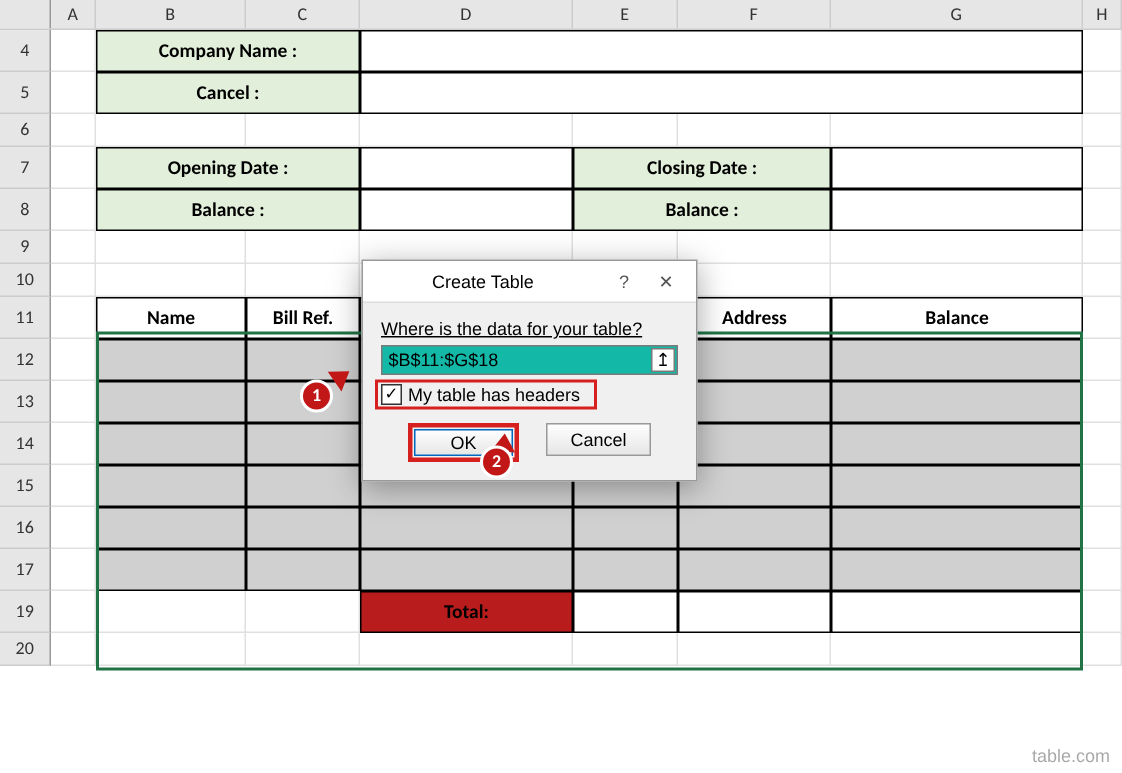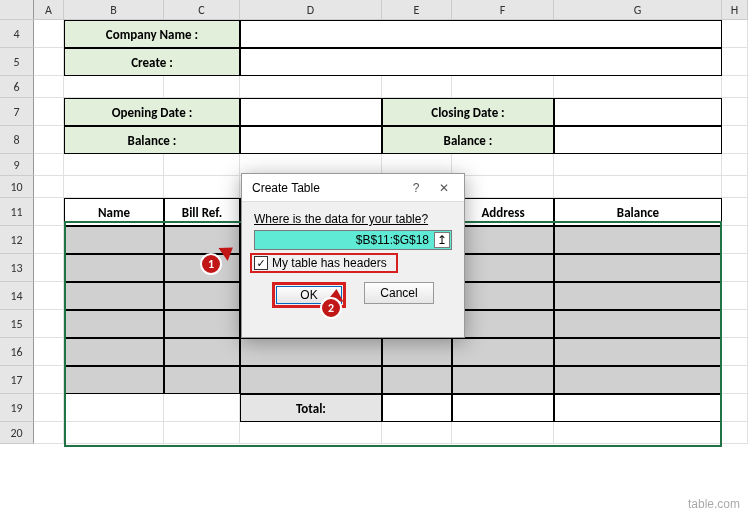--- a/index.html
+++ b/index.html
@@ -32,32 +32,32 @@
 .cF { width: 102px; }
 .cG { width: 168px; }
 .cH { width: 26px; }
 
 
 .form-lbl { background: #e2efda; border: 1px solid #000; font-weight: bold; display:flex; align-items:center; justify-content:center; }
 .form-val { background: #fff; border: 1px solid #000; }
 .hdr-cell { background: #fff; border: 1px solid #000; font-weight: bold; display:flex; align-items:center; justify-content:center; }
 .sel-cell { background: #d0d0d0; border: 1px solid #000; }
 .sel-border { position: absolute; border: 2px solid #217346; pointer-events: none; }
-.total-lbl { background:#e5e5e5; border:1px solid #000; font-weight:bold; display:flex; align-items:center; justify-content:center;}
+.total-lbl { background:#b91c1c; border:1px solid #000; font-weight:bold; display:flex; align-items:center; justify-content:center;}
 .total-val { background:#fff; border:1px solid #000; }
 
 
 .dialog { position: absolute; left: 241px; top: 173px; width: 224px; background: #f0f0f0; border: 1px solid #999; box-shadow: 0 4px 20px rgba(0,0,0,0.35); font-family: "Segoe UI", Arial, sans-serif; font-size: 12px; color: #000; }
 .dlg-titlebar { height: 28px; display:flex; align-items:center; padding: 0 6px 0 10px; background:#fff; border-bottom:1px solid #ddd;}
-.dlg-title { flex:1; font-size:12px; }
+.dlg-title { flex:1; font-size:12px;margin-left:36px; }
 .dlg-help, .dlg-close { width: 28px; height:24px; display:flex; align-items:center; justify-content:center; color:#555; }
-.dlg-body { padding: 10px 12px 29px 12px; }
+.dlg-body { padding: 10px 12px 12px 12px; }
 .dlg-q { text-decoration: underline; margin-bottom:4px; }
 .dlg-input-wrap { position:relative; display:flex; align-items:center; }
-.dlg-input { width: 100%; height: 20px; border:1px solid #7a7a7a; padding: 0 22px 0 4px; background:#5eead4; font-size:12px;text-align:right; }
+.dlg-input { width: 100%; height: 20px; border:1px solid #7a7a7a; padding: 0 22px 0 4px; background:#14b8a6; font-size:12px; }
 .dlg-range-btn { position:absolute; right:2px; top:2px; width:16px; height:16px; border:1px solid #7a7a7a; background:#fff; display:flex; align-items:center; justify-content:center; }
 .dlg-check-row { display:flex; align-items:center; margin-top:6px; gap:4px; position:relative;}
 .dlg-check { width:14px; height:14px; border:1px solid #333; background:#fff; display:flex; align-items:center; justify-content:center; font-size:11px; line-height:1; }
 .dlg-check-label { }
 .red-box1 { position:absolute; border:2px solid #d61f1f; left:-4px; top:-3px; width: 148px; height: 20px; pointer-events:none;}
 .dlg-buttons { display:flex; justify-content:center; gap:18px; margin-top:12px; }
 .dlg-btn { width: 70px; height: 22px; border:1px solid #999; background: linear-gradient(#fefefe,#e6e6e6); font-size:12px; display:flex; align-items:center; justify-content:center;}
 .dlg-btn.ok { border:1px solid #0067c0; }
 .red-box2 { border:3px solid #d61f1f; padding:1px; position:relative;}
 .red-box2 .dlg-btn { width:66px; height:18px; }
@@ -93,21 +93,21 @@
     <div class="rh">4</div>
     <div class="cell cA"></div>
     <div class="form-lbl" style="width:176px">Company Name :</div>
     <div class="form-val" style="width:482px"></div>
     <div class="cell cH"></div>
   </div>
 
   <div class="row row-hi">
     <div class="rh">5</div>
     <div class="cell cA"></div>
-    <div class="form-lbl" style="width:176px">Create :</div>
+    <div class="form-lbl" style="width:176px">Cancel :</div>
     <div class="form-val" style="width:482px"></div>
     <div class="cell cH"></div>
   </div>
 
   <div class="row">
     <div class="rh">6</div>
     <div class="cell cA"></div>
       <div class="cell cB"></div>
       <div class="cell cC"></div>
       <div class="cell cD"></div>

